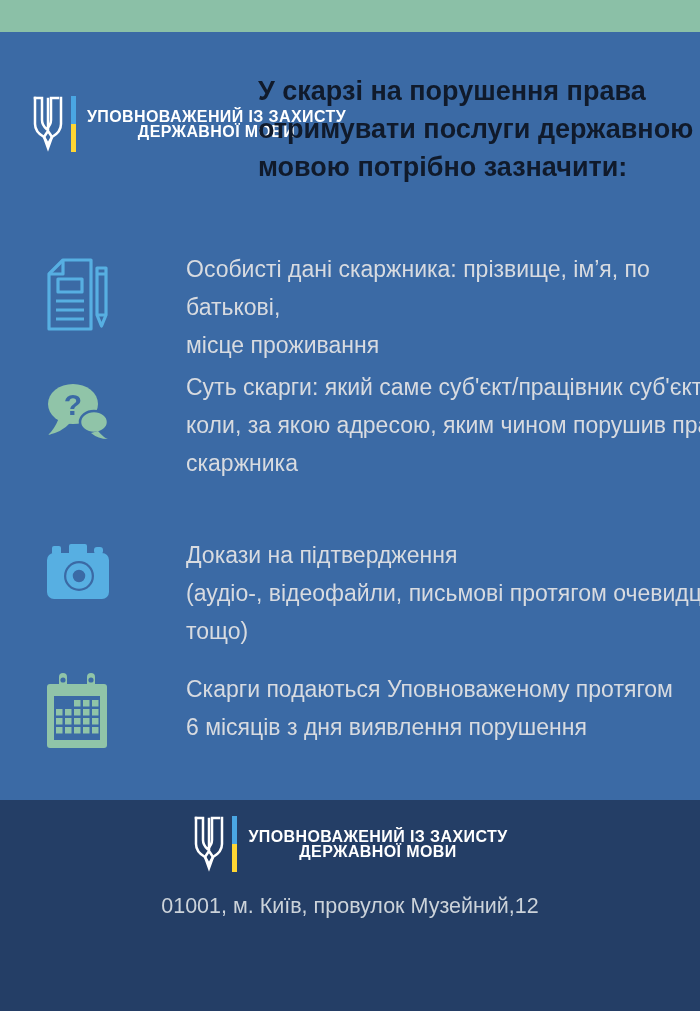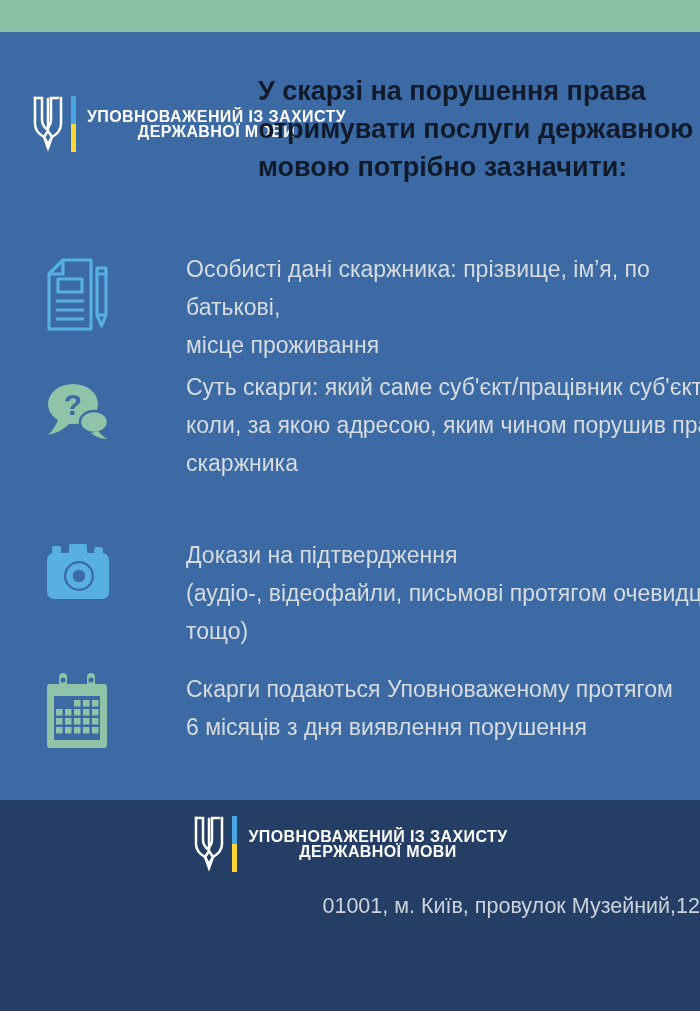--- a/index.html
+++ b/index.html
@@ -59,21 +59,21 @@
   .item-4{top:670px;} .item-4 .item-icon{top:2px;}
 
   
   .footer{
     position:absolute;left:0;top:800px;width:700px;height:211px;
     background:var(--footer-navy);
   }
   .footer-logo{position:absolute;left:0;top:16px;width:700px;display:flex;justify-content:center;}
   .footer-logo .flag-top,.footer-logo .flag-bottom{height:28px;}
   .contacts{
-    position:absolute;left:0;top:91px;width:700px;text-align:right;
+    position:absolute;left:0;top:91px;width:700px;text-align:center;
     color:#ccd3da;font-size:21.5px;line-height:31px;
   }
   svg{display:block;}
 </style>
 </head>
 <body>
 
 <div class="poster">
 
   <div class="strip-top"></div>

